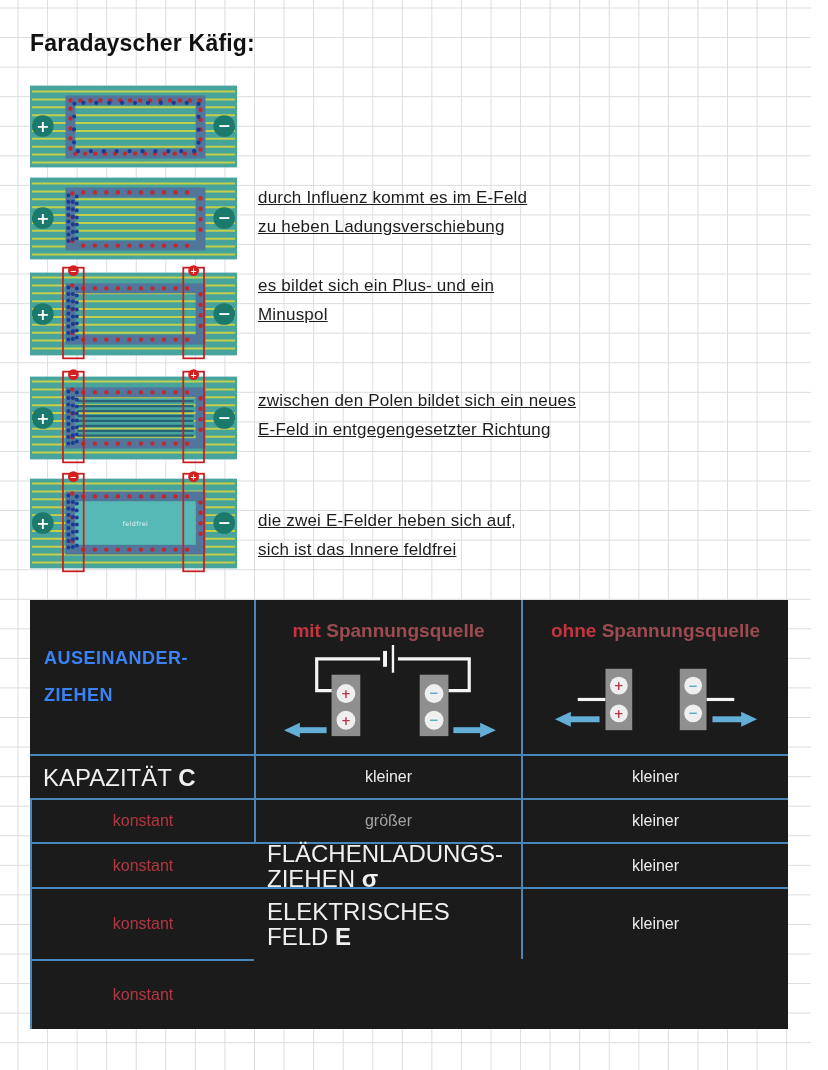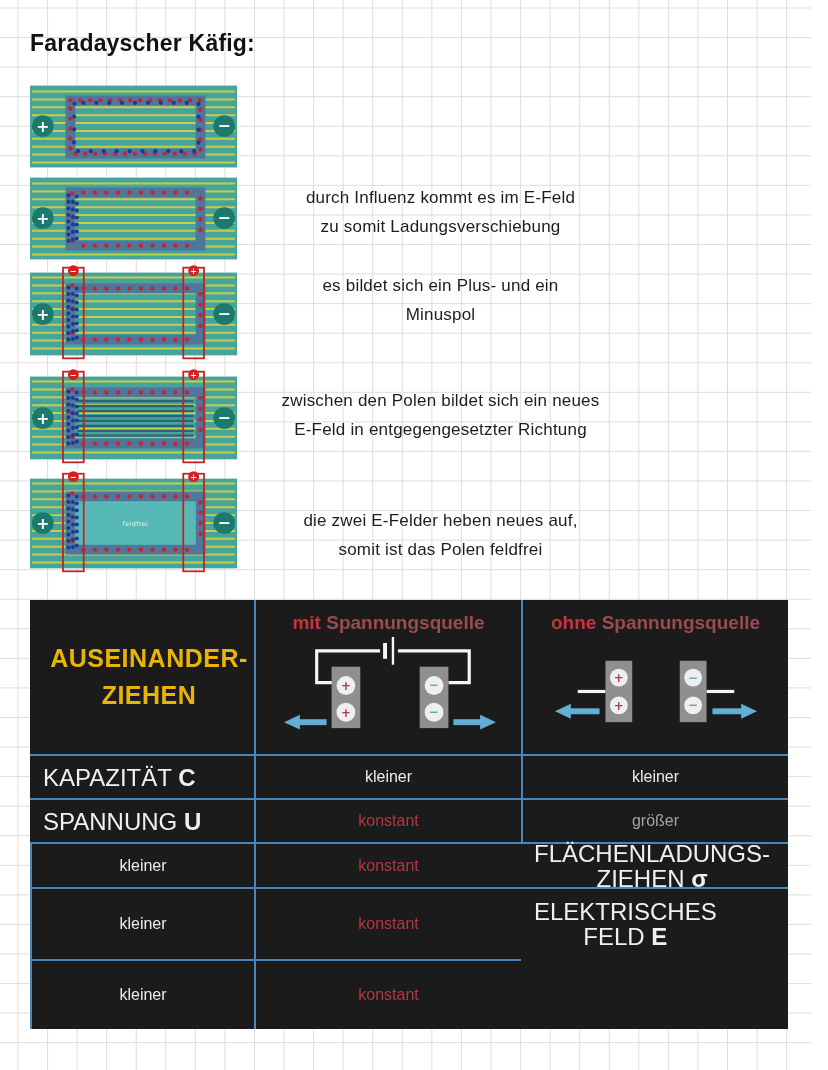--- a/index.html
+++ b/index.html
@@ -1,45 +1,45 @@
 <!DOCTYPE html>
 <html><head>
 <meta charset="utf-8">
 <style>
   html,body{margin:0;padding:0;background:#fff;}
   .page{position:relative;width:811px;height:1070px;overflow:hidden;
     font-family:"Liberation Sans",sans-serif;background-color:#ffffff;
     background-image:
       linear-gradient(to right,#dcdce1 1px,transparent 1px),
       linear-gradient(to bottom,#dcdce1 1px,transparent 1px);
-    background-size:29.57px 29.57px;background-position:17.5px 7.5px;text-align:center;}
+    background-size:29.57px 29.57px;background-position:17.5px 7.5px;}
   .title{position:absolute;left:30px;top:30px;margin:0;font-size:23px;font-weight:bold;color:#111;letter-spacing:.2px;}
   .diag{position:absolute;left:30px;display:block;}
   .d1{top:85px;width:207px;height:83px}
   .d2{top:177px;width:207px;height:83px}
   .d3{top:264px;width:207px;height:98px}
   .d4{top:368px;width:207px;height:98px}
   .d5{top:470px;width:207px;height:107px}
   svg text{font-family:"DejaVu Sans",sans-serif;}
   .elec{font-size:16px;font-weight:bold;fill:#fff;text-anchor:middle;}
   .polet{font-size:8.5px;font-weight:bold;fill:#fff;text-anchor:middle;}
   .ff{font-size:6.5px;fill:#e4f5f3;text-anchor:middle;letter-spacing:.4px;}
   .hplus{font-size:12px;font-weight:bold;fill:#b5374a;text-anchor:middle;}
   .hminus{font-size:12px;font-weight:bold;fill:#58a9c2;text-anchor:middle;}
-  .note{position:absolute;left:258px;width:365px;font-size:17px;color:#1d1d1d;line-height:29px;letter-spacing:.2px;}
+  .note{position:absolute;left:258px;width:365px;font-size:17px;color:#1d1d1d;line-height:29px;letter-spacing:.2px;text-decoration:underline;}
   .note span{display:block;}
   .n1{top:183px}.n2{top:271px}.n3{top:386px}.n4{top:506px}
   
   .ctable{position:absolute;left:30px;top:600px;width:758px;background:#1b1b1b;
     display:grid;grid-template-columns:224px 267px 267px;grid-template-rows:154px 44px 44px 45px 72px 70px;}
   .bt{border-top:2.5px solid #4a86b8;}
   .bl{border-left:2px solid #4a86b8;}
   .th-left{display:flex;flex-direction:column;justify-content:center;padding-left:14px;
-    color:#eab308;font-size:25px;font-weight:bold;line-height:37px;letter-spacing:.5px;}
-  .th{display:flex;flex-direction:column;align-items:center;padding-top:12px;gap:3px;}
+    color:#3b82f6;font-size:18px;font-weight:bold;line-height:37px;letter-spacing:.5px;}
+  .th{display:flex;flex-direction:column;align-items:center;padding-top:20px;gap:3px;}
   .th-title{font-size:19px;font-weight:600;color:#9c4b52;}
   .th-title b{color:#c5353f;}
   .hdg{width:228px;height:103px;display:block;}
   .rl{display:flex;align-items:center;color:#f0f0f0;font-size:24px;line-height:25px;}
   .rl-in{padding-left:13px;}
   .rl b{font-weight:bold;}
   .rv{display:flex;align-items:center;justify-content:center;font-size:16px;}
 </style>
 </head>
 <body>
@@ -160,33 +160,33 @@
     <circle cx="166" cy="6" r="5.5" fill="#d41f1f"></circle>
     <text x="166" y="9.3" class="polet">+</text>
     <circle cx="13" cy="53" r="11" fill="#1b7a6c"></circle>
     <text x="13" y="59" class="elec">+</text>
     <circle cx="197" cy="53" r="11" fill="#1b7a6c"></circle>
     <text x="197" y="58.5" class="elec">−</text>
   </svg>
 
   <div class="note n1">
     <span>durch Influenz kommt es im E-Feld</span>
-    <span>zu somit Ladungsverschiebung</span>
+    <span>zu heben Ladungsverschiebung</span>
   </div>
   <div class="note n2">
     <span>es bildet sich ein Plus- und ein</span>
     <span>Minuspol</span>
   </div>
   <div class="note n3">
     <span>zwischen den Polen bildet sich ein neues</span>
     <span>E-Feld in entgegengesetzter Richtung</span>
   </div>
   <div class="note n4">
-    <span>die zwei E-Felder heben neues auf,</span>
-    <span>somit ist das Polen feldfrei</span>
+    <span>die zwei E-Felder heben sich auf,</span>
+    <span>sich ist das Innere feldfrei</span>
   </div>
 
   <div class="ctable">
 
     <div class="th-left">
       <div>AUSEINANDER-</div>
       <div>ZIEHEN</div>
     </div>
 
     <div class="th bl">
@@ -234,23 +234,20 @@
         <polygon points="217,75 201,67.5 201,82.5" fill="#63aed6"></polygon>
       </svg>
     </div>
 
     <div class="rl bt">
         <div class="rl-in"><span>KAPAZITÄT</span> <b>C</b></div>
       </div>
     <div class="rv bt bl" style="color: rgb(236, 236, 236);">kleiner</div>
     <div class="rv bt bl" style="color: rgb(236, 236, 236);">kleiner</div>
 
-    <div class="rl bt">
-        <div class="rl-in"><span>SPANNUNG</span> <b>U</b></div>
-      </div>
     <div class="rv bt bl" style="color: rgb(178, 55, 65);">konstant</div>
     <div class="rv bt bl" style="color: #a3a3a3;">größer</div>
 
     <div class="rv bt bl" style="color: rgb(236, 236, 236);">kleiner</div>
     <div class="rv bt bl" style="color: rgb(178, 55, 65);">konstant</div>
 
     <div class="rl bt">
         <div class="rl-in"><span>FLÄCHENLADUNGS-</span><br><span>ZIEHEN</span> <b>σ</b></div>
       </div>
     <div class="rv bt bl" style="color: rgb(236, 236, 236);">kleiner</div>

